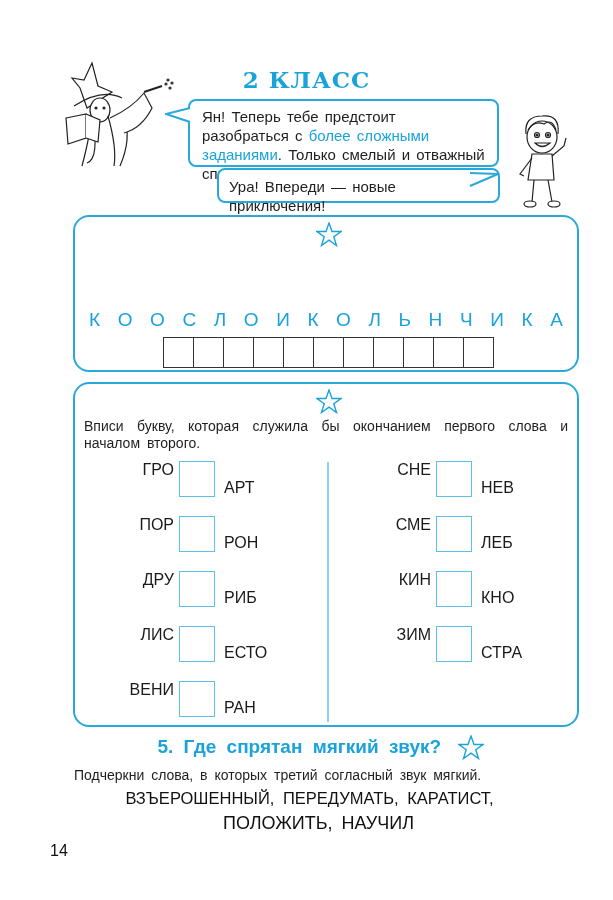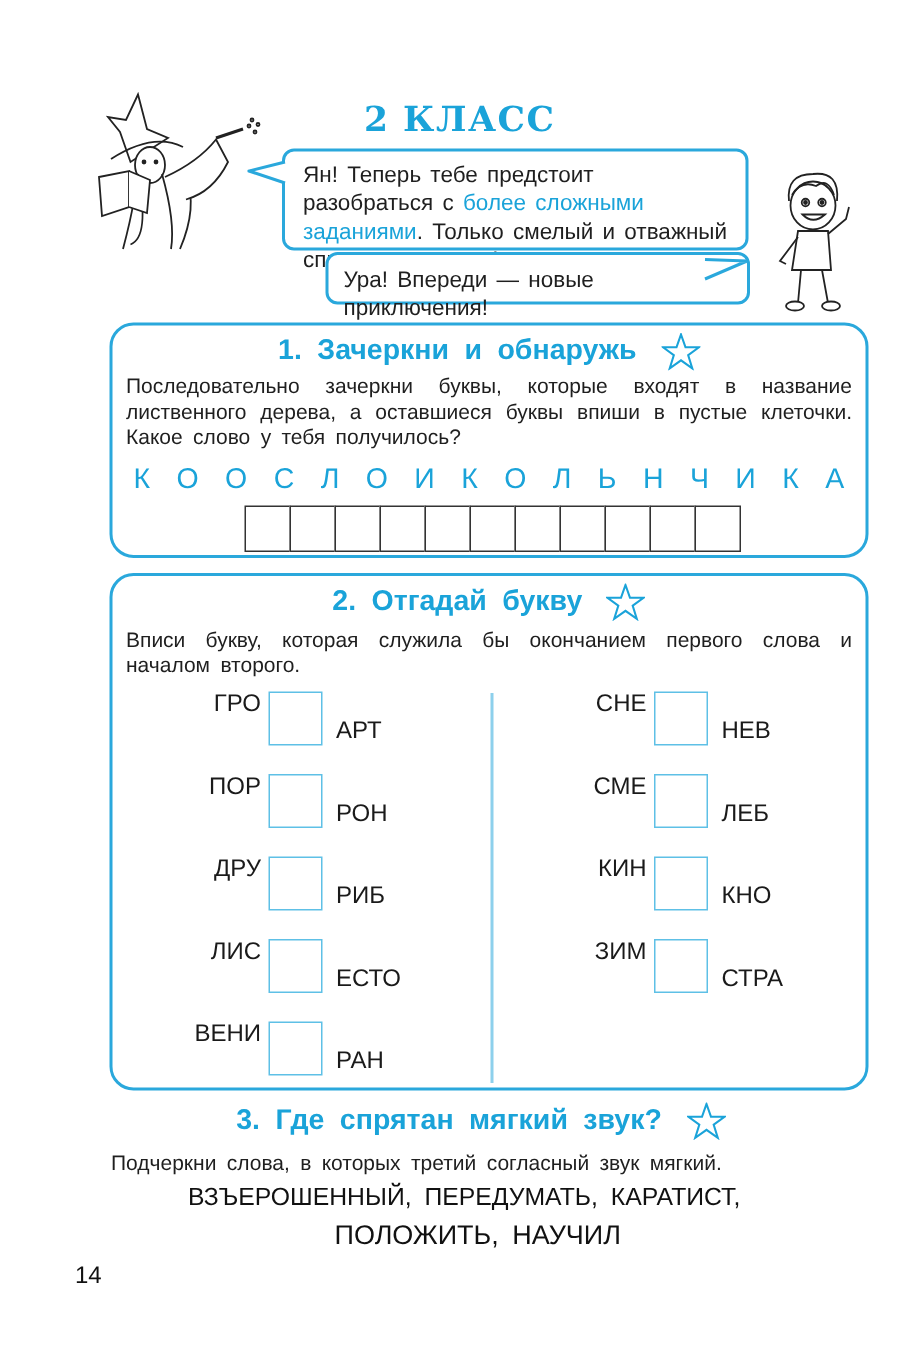--- a/index.html
+++ b/index.html
@@ -97,26 +97,24 @@
 
 <div class="abs bubble bubble-2">
   <span>Ура! Впереди — новые приключения!</span>
 </div>
 <svg class="abs" style="left:469px;top:170px" width="30" height="22" viewBox="0 0 30 22">
   <path d="M1 3 L29 4 L1 16" fill="#fff" stroke="#2aa8dc" stroke-width="2"></path>
 </svg>
 
 <div class="abs task-box task1">
   <div class="task-title" style="top:5px">
-    <span>1. Зачеркни и обнаружь</span>
     <svg class="star" width="26" height="25" viewBox="0 0 26 25">
         <path d="M13 1 L16 9.5 L25 9.5 L17.8 14.8 L20.5 23.5 L13 18.2 L5.5 23.5 L8.2 14.8 L1 9.5 L10 9.5 Z" fill="none" stroke="#1aa3d9" stroke-width="1.4"></path>
       </svg>
   </div>
-  <div class="task-text" style="top:32px">Последовательно зачеркни буквы, которые входят в название лиственного дерева, а оставшиеся буквы впиши в пустые клеточки. Какое слово у тебя получилось?</div>
   <div class="letters" id="letters">
       <span>К</span>
       <span>О</span>
       <span>О</span>
       <span>С</span>
       <span>Л</span>
       <span>О</span>
       <span>И</span>
       <span>К</span>
       <span>О</span>
@@ -138,21 +136,20 @@
       <div class="cell"></div>
       <div class="cell"></div>
       <div class="cell"></div>
       <div class="cell"></div>
       <div class="cell"></div>
     </div>
 </div>
 
 <div class="abs task-box task2">
   <div class="task-title" style="top:5px">
-    <span>2. Отгадай букву</span>
     <svg class="star" width="26" height="25" viewBox="0 0 26 25">
         <path d="M13 1 L16 9.5 L25 9.5 L17.8 14.8 L20.5 23.5 L13 18.2 L5.5 23.5 L8.2 14.8 L1 9.5 L10 9.5 Z" fill="none" stroke="#1aa3d9" stroke-width="1.4"></path>
       </svg>
   </div>
   <div class="task-text" style="top:34px">Вписи букву, которая служила бы окончанием первого слова и началом второго.</div>
   <div class="divider"></div>
   <div id="left-col">
       <div class="pair" style="left: 104px; top: 77px;">
         <span class="w1">ГРО</span>
         <div class="box"></div>
@@ -197,21 +194,21 @@
       </div>
       <div class="pair" style="left: 361px; top: 242px;">
         <span class="w1">ЗИМ</span>
         <div class="box"></div>
         <span class="w2">СТРА</span>
       </div>
     </div>
 </div>
 
 <div class="abs task3-title">
-  <span>3. Где спрятан мягкий звук?</span>
+  <span>5. Где спрятан мягкий звук?</span>
   <svg style="display:inline-block;vertical-align:middle;margin-left:6px" width="26" height="25" viewBox="0 0 26 25">
       <path d="M13 1 L16 9.5 L25 9.5 L17.8 14.8 L20.5 23.5 L13 18.2 L5.5 23.5 L8.2 14.8 L1 9.5 L10 9.5 Z" fill="none" stroke="#1aa3d9" stroke-width="1.4"></path>
     </svg>
 </div>
 <div class="abs task3-text">Подчеркни слова, в которых третий согласный звук мягкий.</div>
 <div class="abs words-1">ВЗЪЕРОШЕННЫЙ, ПЕРЕДУМАТЬ, КАРАТИСТ,</div>
 <div class="abs words-2">ПОЛОЖИТЬ, НАУЧИЛ</div>
 
 <div class="abs page-num">14</div>
 

